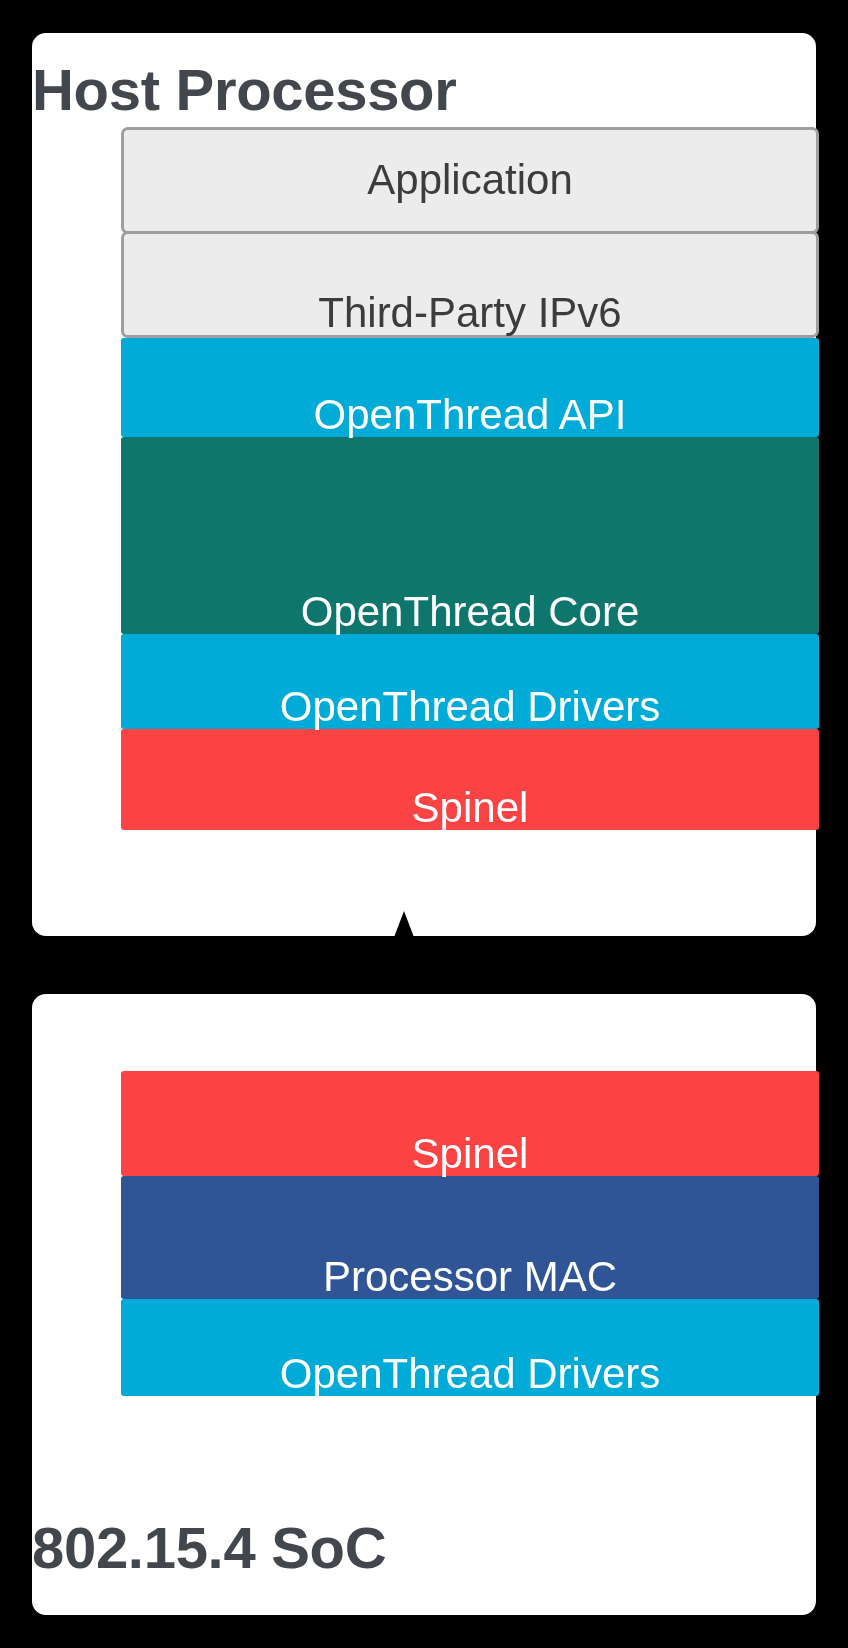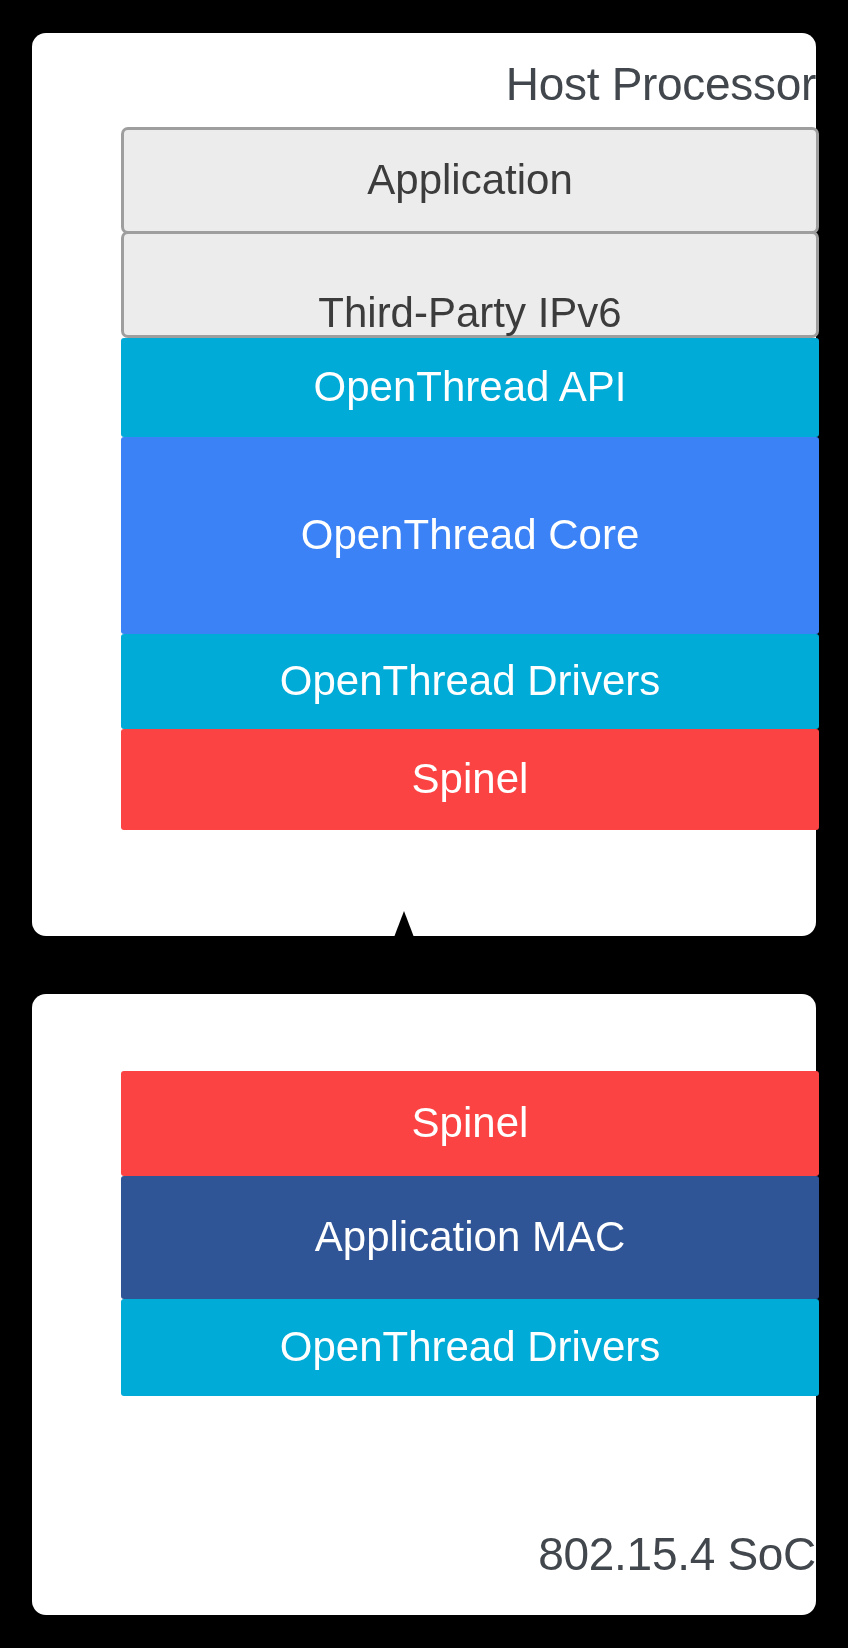--- a/index.html
+++ b/index.html
@@ -33,24 +33,24 @@
   .panel-host {
     top: 33px;
     height: 903px;
   }
   .panel-soc {
     top: 994px;
     height: 621px;
   }
 
   .panel-title {
-    text-align: right;
+    text-align: left;
     color: #41474c;
-    font-size: 46px;
-    font-weight: normal;
+    font-size: 58px;
+    font-weight: bold;
     line-height: 1;
     letter-spacing: -0.3px;
   }
   .title-host {
     position: absolute;
     top: 28px;
     left: 0;
     right: 0;
   }
   .title-soc {
@@ -96,20 +96,21 @@
   .layer.grey + .layer.grey {
     margin-top: -3px;
     align-items: flex-end;
   }
 
   
   .layer.solid {
     color: #ffffff;
     font-size: 42px;
     border-radius: 3px;
+    align-items: flex-end;
   }
 
   .h-small  { height: 107px; }
   .h-api    { height: 99px;  }
   .h-core   { height: 197px; }
   .h-driver { height: 95px;  }
   .h-spinel { height: 101px; }
 
   .h-spinel2 { height: 105px; }
   .h-mac     { height: 123px; }
@@ -141,21 +142,21 @@
       </div>
 
       <div class="layer grey h-small">
         <span class="layer-text">Third-Party IPv6</span>
       </div>
 
       <div class="layer solid h-api" style="background:#00abd8">
         <span class="layer-text">OpenThread API</span>
       </div>
 
-      <div class="layer solid h-core" style="background:#3b82f6">
+      <div class="layer solid h-core" style="background:#0f766e">
         <span class="layer-text">OpenThread Core</span>
       </div>
 
       <div class="layer solid h-driver" style="background:#00abd8">
         <span class="layer-text">OpenThread Drivers</span>
       </div>
 
       <div class="layer solid h-spinel" style="background:#fb4343">
         <span class="layer-text">Spinel</span>
       </div>
@@ -180,21 +181,21 @@
 
   <div class="panel panel-soc">
 
     <div class="stack stack-soc">
 
       <div class="layer solid h-spinel2" style="background:#fb4343">
         <span class="layer-text">Spinel</span>
       </div>
 
       <div class="layer solid h-mac" style="background:#2f5597">
-        <span class="layer-text">Application MAC</span>
+        <span class="layer-text">Processor MAC</span>
       </div>
 
       <div class="layer solid h-driver2" style="background:#00abd8">
         <span class="layer-text">OpenThread Drivers</span>
       </div>
 
     </div>
 
     <div class="panel-title title-soc">802.15.4 SoC</div>
   </div>

